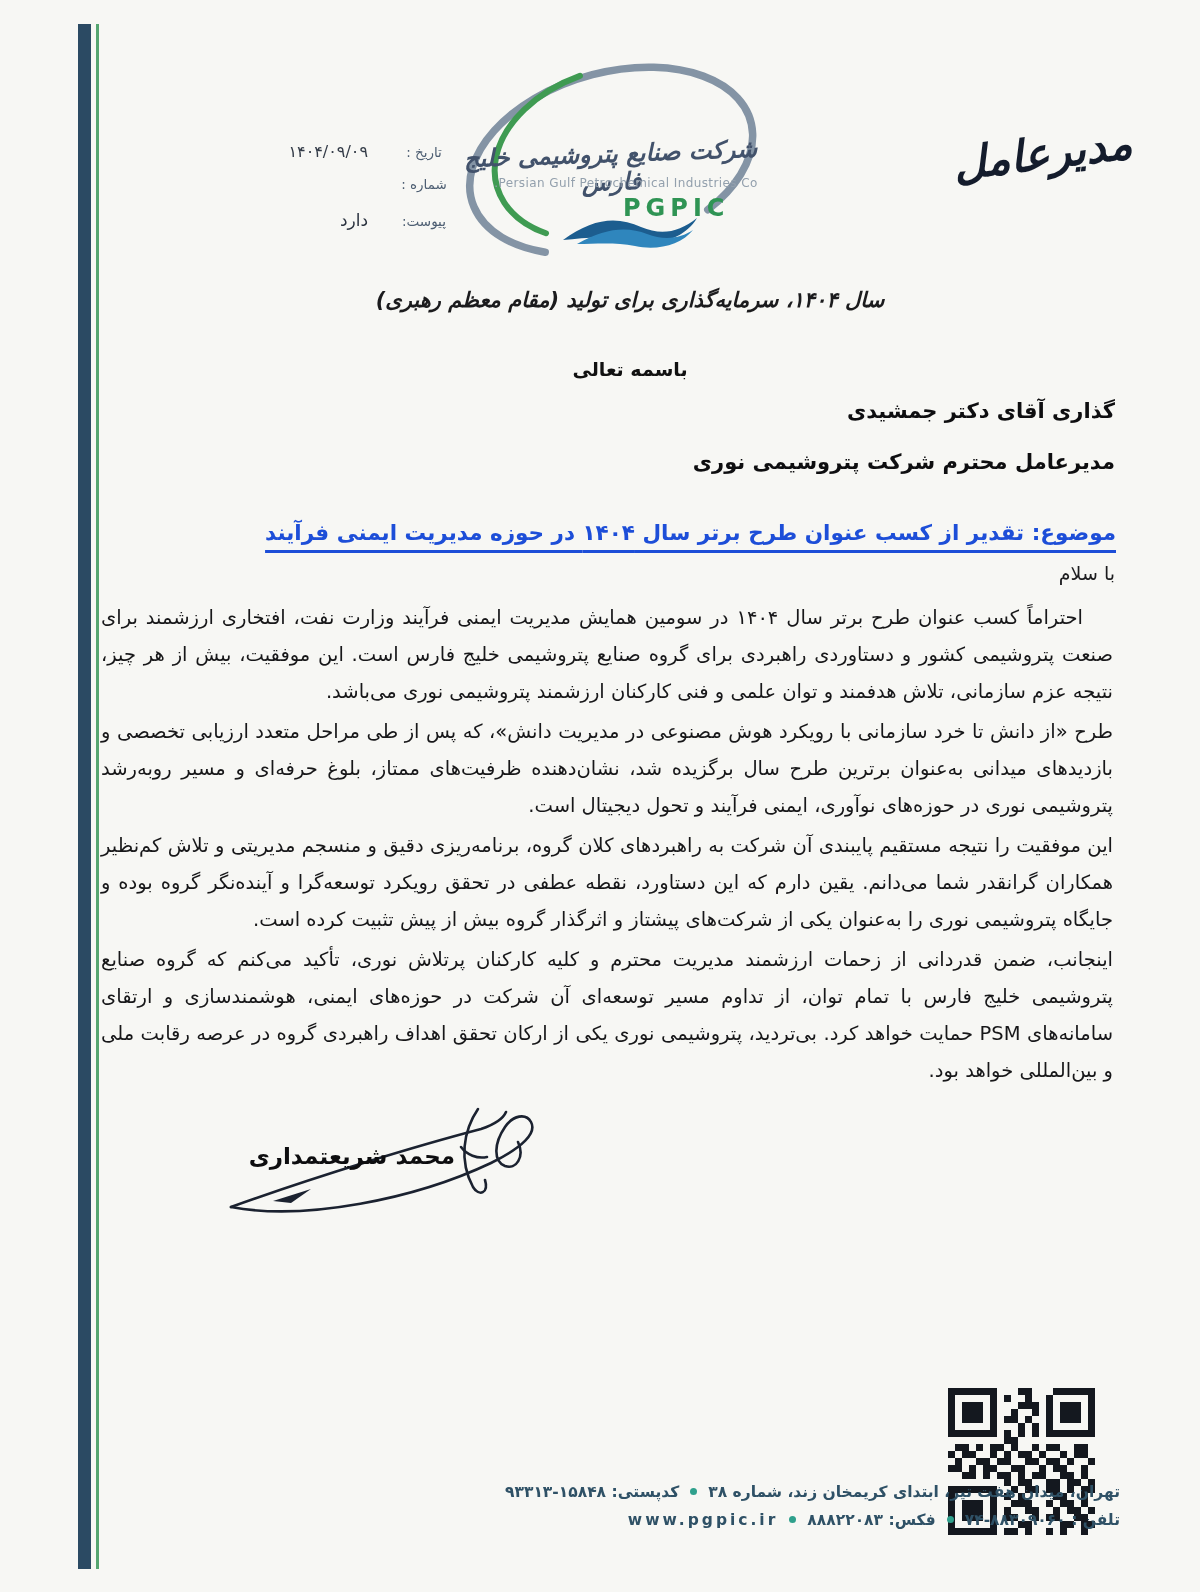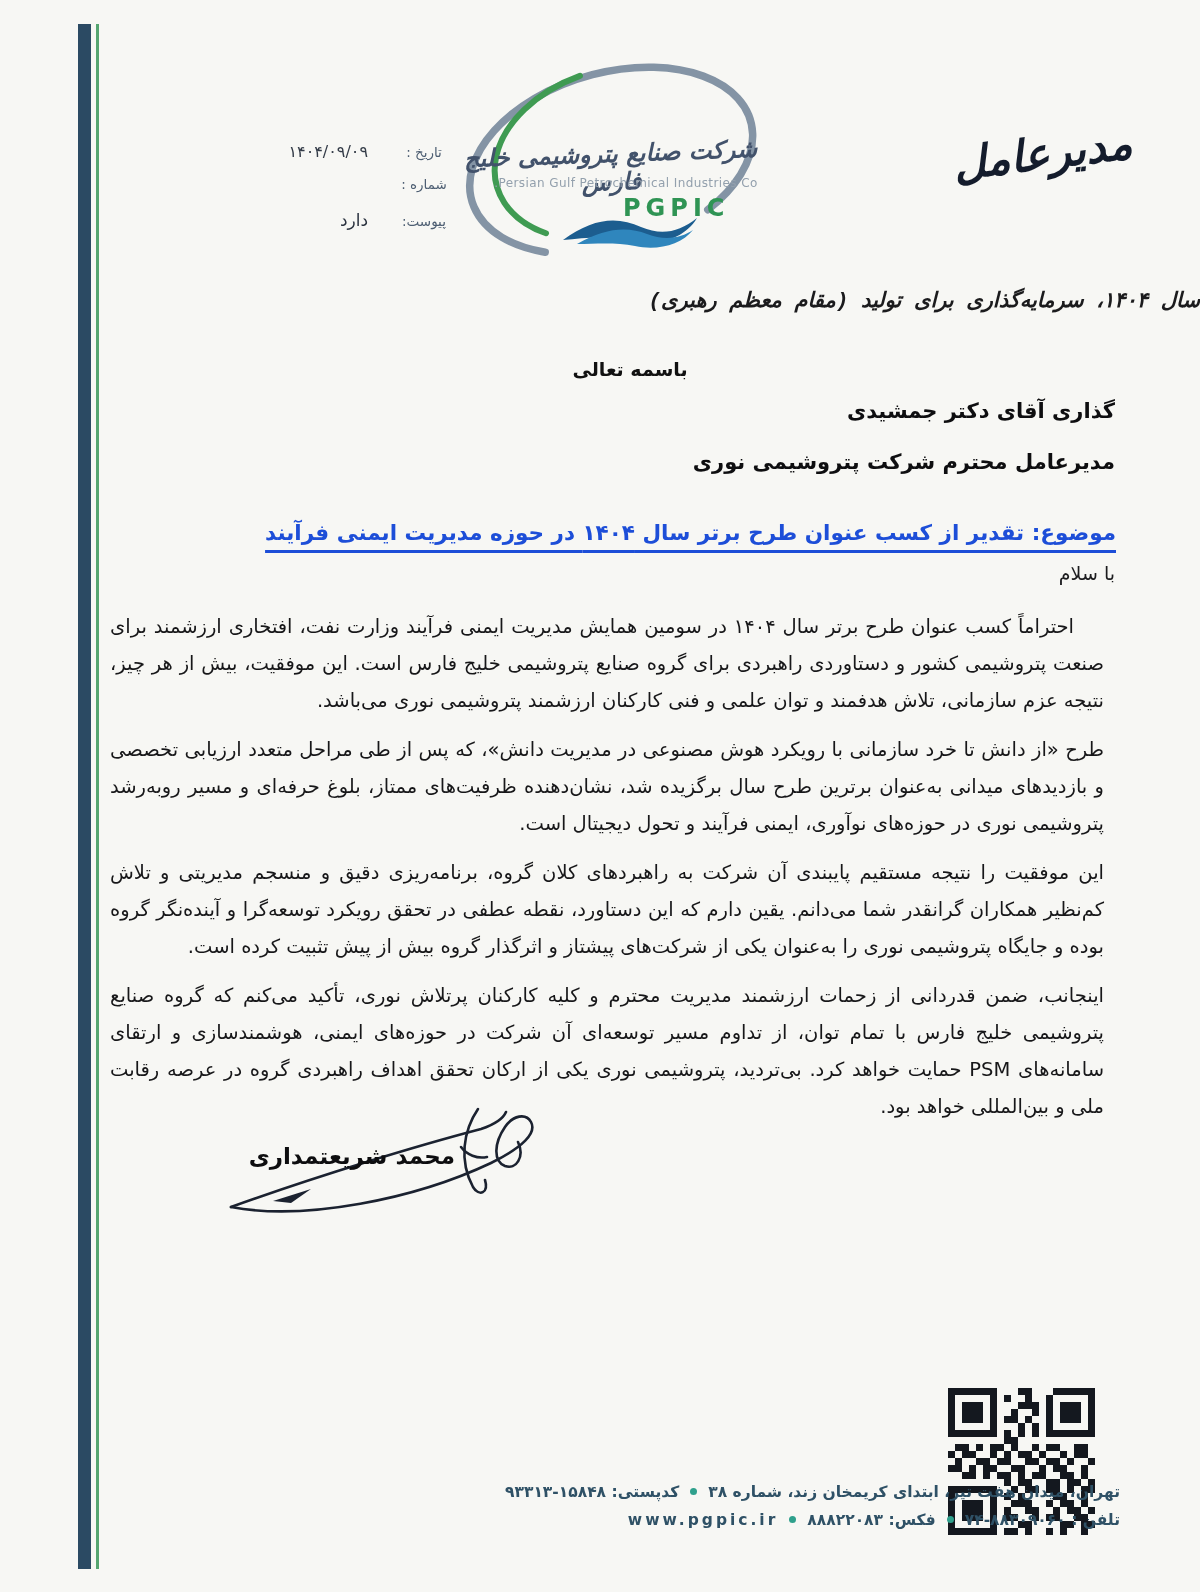--- a/index.html
+++ b/index.html
@@ -29,40 +29,40 @@
   .logo .en-name{position:absolute; top:128px; right:0; left:22px; text-align:center;
     font-size:12px; color:#93a0ad; letter-spacing:.4px;}
   .logo .abbr{position:absolute; top:146px; left:168px; font-size:24px; font-weight:bold;
     color:#2f9454; letter-spacing:5px;}
 
   
   .md-title{position:absolute; left:925px; top:128px; width:235px; text-align:center;
     font-size:44px; font-weight:bold; font-style:italic; color:#141c2c; transform:rotate(-7deg);}
 
   
-  .slogan{position:absolute; top:288px; left:60px; right:0; 
-    font-size:21px; font-weight:bold; font-style:italic; color:#1b1b1d;font-family:Liberation Mono, monospace;}
+  .slogan{position:absolute; top:288px; left:60px; right:0; text-align:center;
+    font-size:21px; font-weight:bold; font-style:italic; color:#1b1b1d;}
   .besmellah{position:absolute; top:358px; left:60px; right:0; text-align:center;
     font-size:19px; font-weight:bold; color:#111;}
 
   
   .recipient{position:absolute; top:386px; right:85px; text-align:right;}
   .recipient div{font-size:21px; font-weight:bold; color:#0e0e10; line-height:51px;}
 
   
   .subject{position:absolute; top:520px; right:84px; left:95px; text-align:right;
     font-size:21.5px; font-weight:bold; color:#1d4ed8;
     text-decoration:underline; text-decoration-thickness:2.5px; text-underline-offset:10px;}
 
   .salutation{position:absolute; top:562px; right:85px; font-size:19px; color:#1c1c1e;}
 
   
   .body-text{position:absolute; top:596px; right:84px; left:98px;
     font-size:19.5px; line-height:37px; text-align:justify; color:#171719;}
-  .body-text p{margin:12px;}
+  .body-text p{margin:3px;}
   .body-text p.indent{text-indent:30px;}
 
   
   .sig-wrap{position:absolute; left:215px; top:1095px; width:340px; height:135px;}
   .sig-swoosh{position:absolute; inset:0;}
   .sig-name{position:absolute; top:48px; right:100px; font-size:23px; font-weight:bold;
     color:#0d0d0f; white-space:nowrap;}
 
   
   .qr{position:absolute; left:948px; top:1388px; width:147px; height:147px;}

